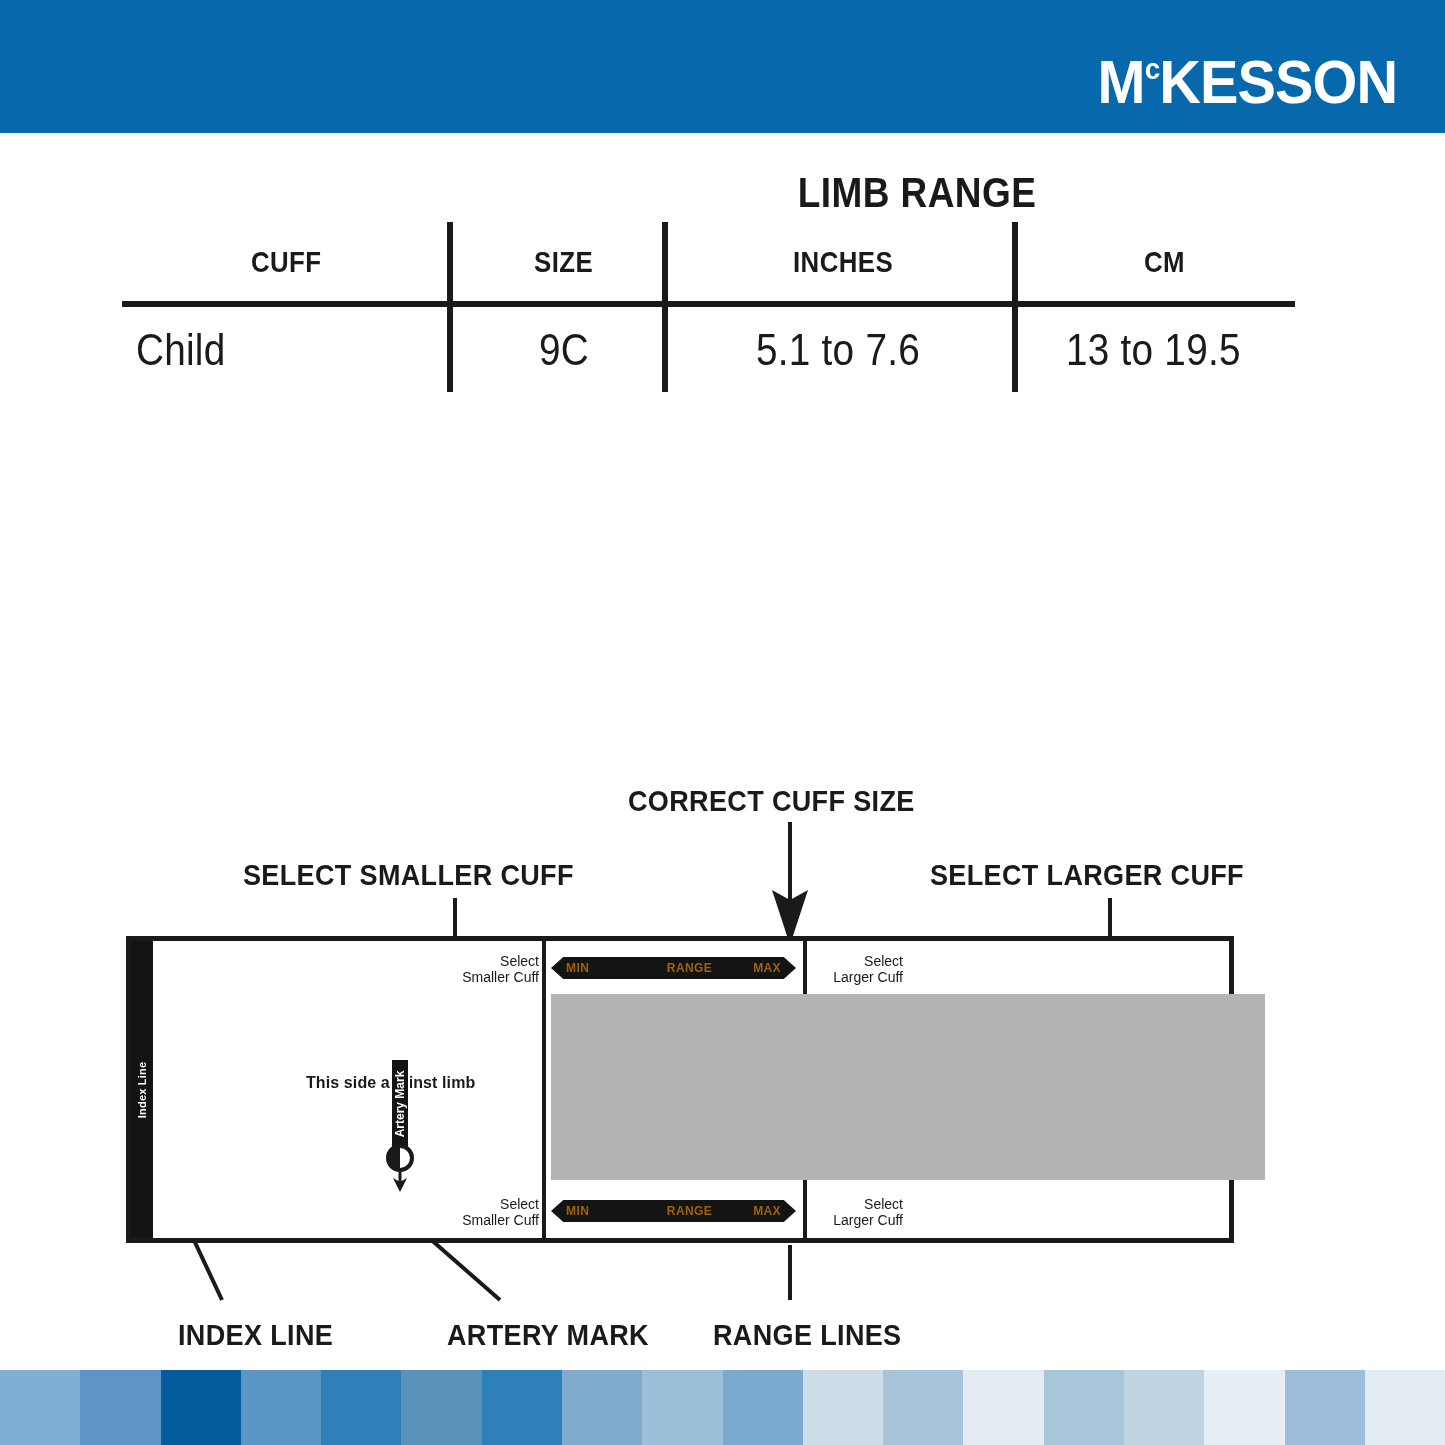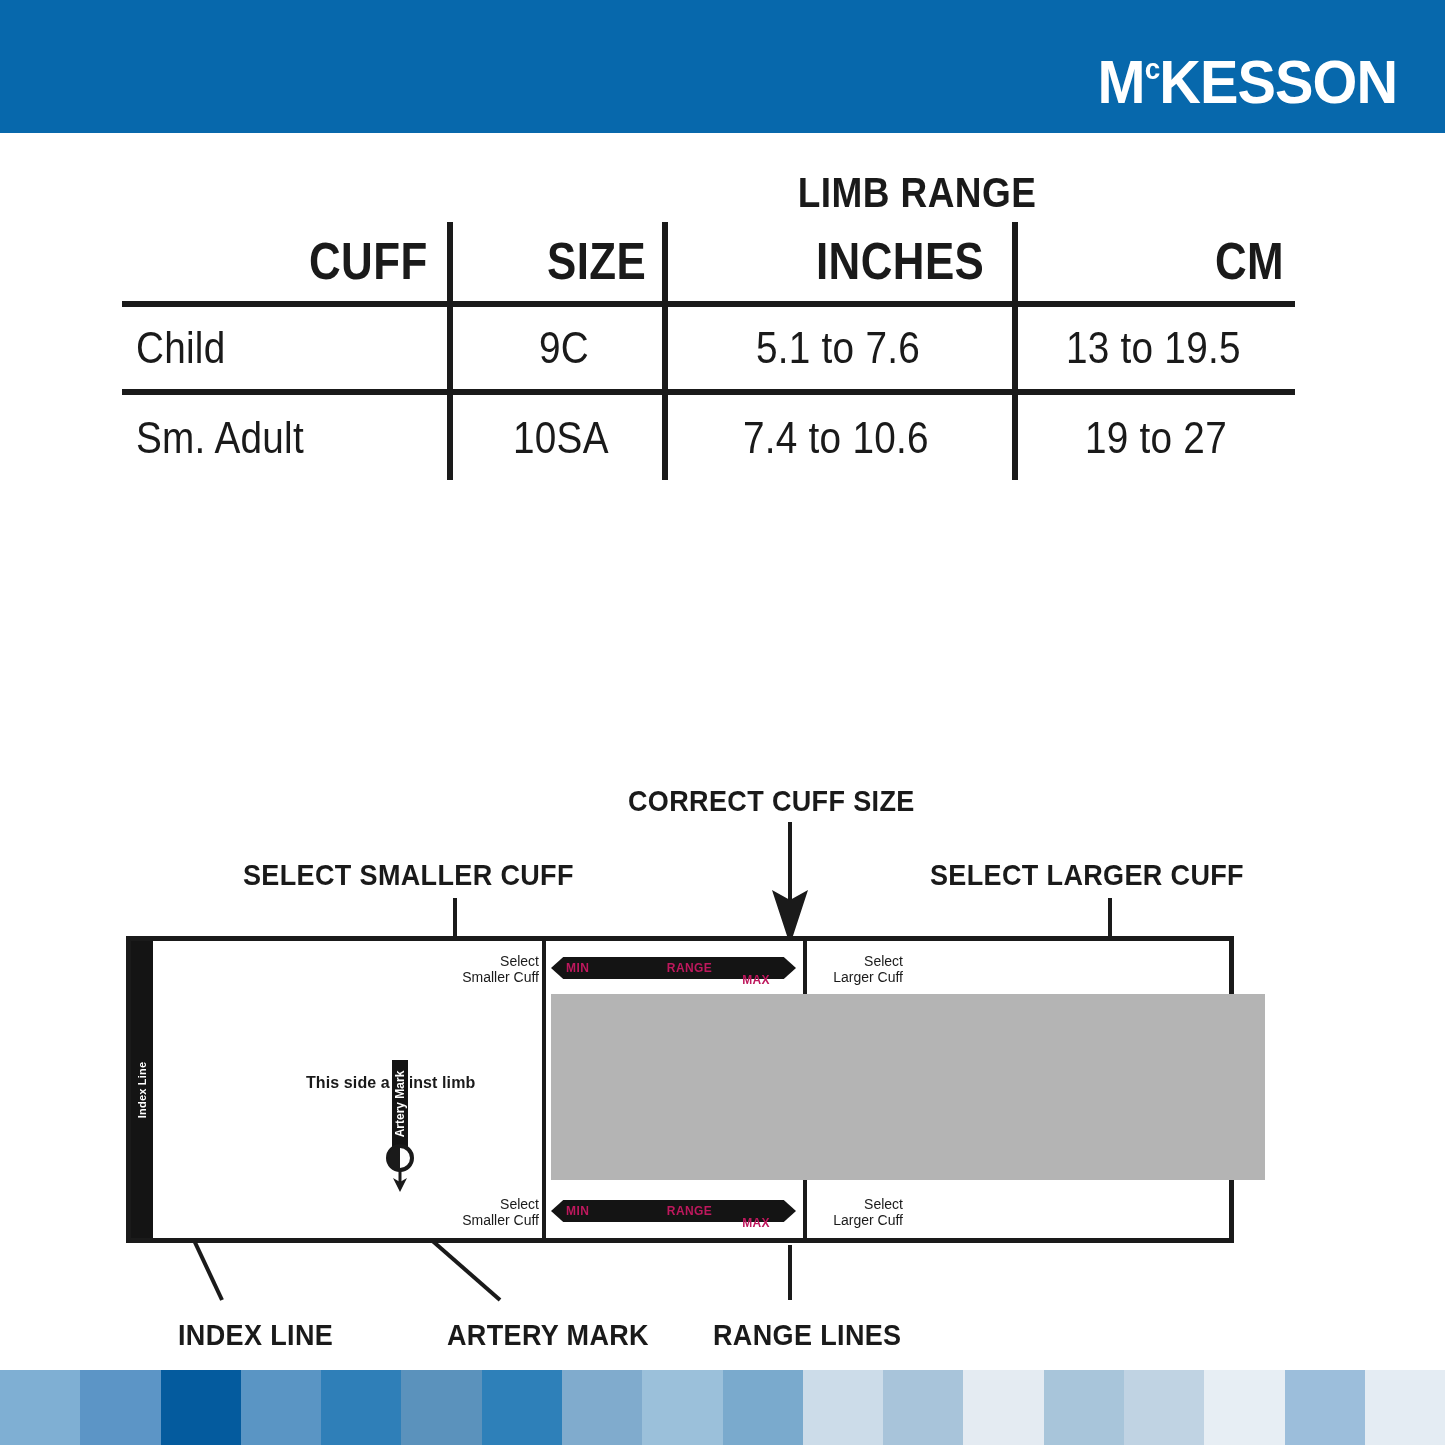--- a/index.html
+++ b/index.html
@@ -76,23 +76,23 @@
   table.size-table col.c-cm     { width: 280px; }
 
   table.size-table th,
   table.size-table td {
     padding: 0;
     vertical-align: middle;
     border: none;
   }
   table.size-table th {
     height: 82px;
-    text-align: right;
-    font-weight: bold;
-    font-size: 51px;
+    text-align: center;
+    font-weight: bold;
+    font-size: 30px;
     letter-spacing: 0.5px;
     border-bottom: 6px solid #1a1a1a;
     padding-left: 14px;
     box-sizing: border-box;
   }
   table.size-table th > span,
   table.size-table td > span {
     display: inline-block;
     transform: scaleX(0.86);
     transform-origin: left center;
@@ -241,28 +241,28 @@
     left: 0; top: 0;
     width: 245px; height: 22px;
     background: #141414;
     clip-path: polygon(0% 50%, 5% 0%, 95% 0%, 100% 50%, 95% 100%, 5% 100%);
   }
   .range-bar .lbl {
     position: absolute;
     top: 0;
     height: 22px;
     line-height: 22px;
-    color: #be185d;
+    color: #a16207;
     font-size: 12px;
     font-weight: bold;
     letter-spacing: 0.4px;
   }
   .range-bar .lbl.min { left: 15px; }
   .range-bar .lbl.rng { left: 16px; width: 245px; text-align: center; }
-  .range-bar .lbl.max { right: 26px; margin-top: 12px; }
+  .range-bar .lbl.max { right: 15px; }
 
   .gray-panel {
     position: absolute;
     left: 420px;
     top: 53px;
     width: 714px;
     height: 186px;
     background: #b4b4b4;
   }
 </style>
@@ -289,26 +289,20 @@
         <th class="col-div"><span>CM</span></th>
       </tr>
     </thead>
     <tbody>
       <tr>
         <td><span>Child</span></td>
         <td class="col-div"><span>9C</span></td>
         <td class="col-div"><span>5.1 to 7.6</span></td>
         <td class="col-div"><span>13 to 19.5</span></td>
       </tr>
-      <tr>
-        <td><span>Sm. Adult</span></td>
-        <td class="col-div"><span>10SA</span></td>
-        <td class="col-div"><span>7.4 to 10.6</span></td>
-        <td class="col-div"><span>19 to 27</span></td>
-      </tr>
     </tbody>
   </table>
 </div>
 
 <div class="callout correct">CORRECT CUFF SIZE</div>
 <div class="callout smaller">SELECT SMALLER CUFF</div>
 <div class="callout larger">SELECT LARGER CUFF</div>
 <div class="callout idx">INDEX LINE</div>
 <div class="callout art">ARTERY MARK</div>
 <div class="callout rng">RANGE LINES</div>

